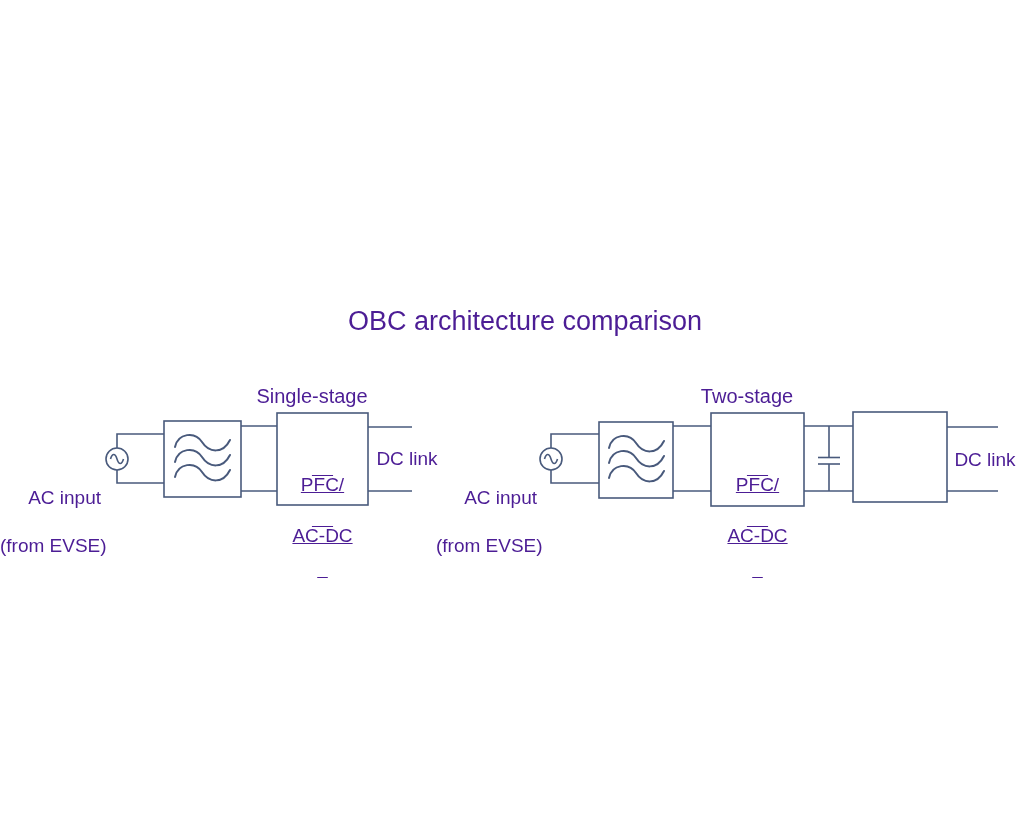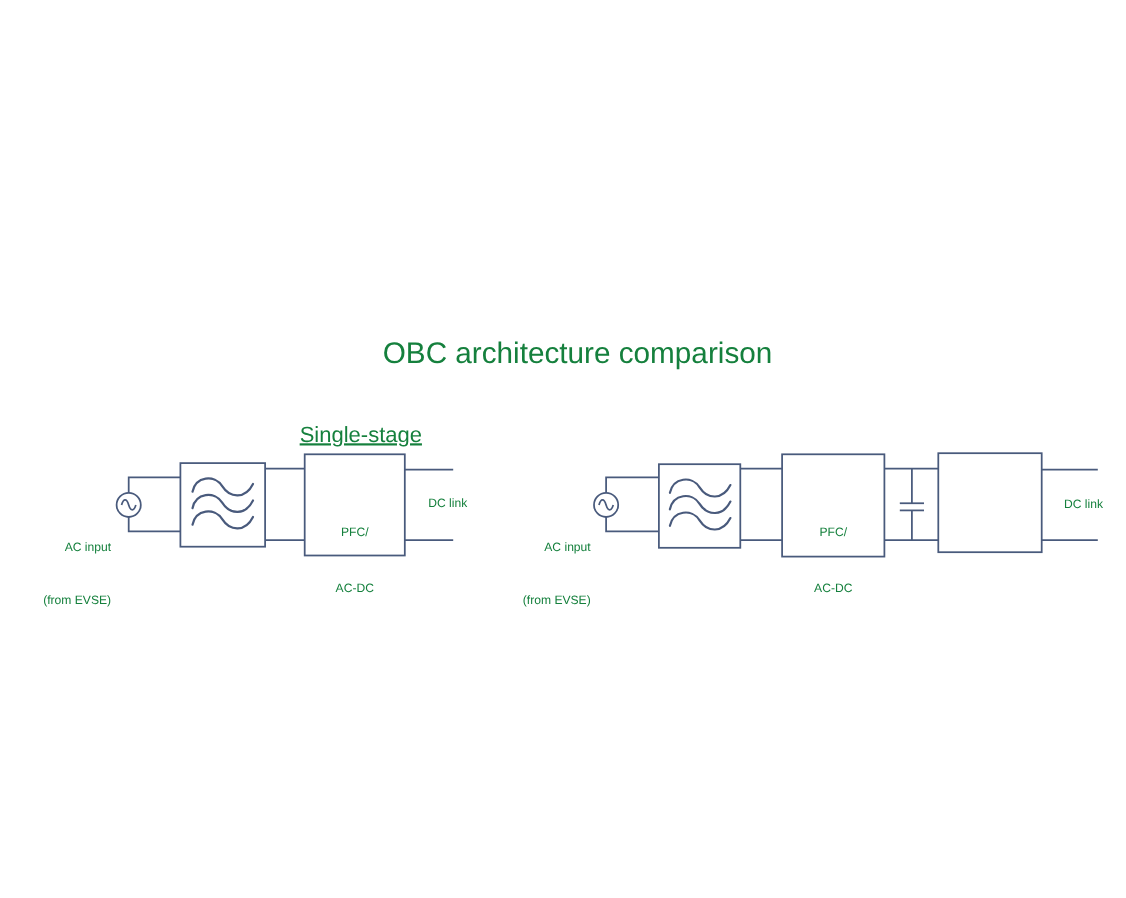--- a/index.html
+++ b/index.html
@@ -16,54 +16,55 @@
     font-family: "Liberation Sans", sans-serif;
     color: #1d3a66;
   }
   .canvas svg.wires {
     position: absolute;
     left: 0;
     top: 0;
   }
   .txt {
     position: absolute;
-    color: #15803d;
+    color: #4c1d95;
     white-space: pre;
   }
   .page-title {
     left: 263px;
     top: 306px;
     width: 524px;
     text-align: center;
     font-size: 27px;
     line-height: 31px;
   }
   .stage-title {
     top: 385px;
     width: 168px;
     text-align: center;
     font-size: 20px;
     line-height: 22px;
   }
-  .stage-title.single { left: 244px; text-decoration: underline; }
+  .stage-title.single { left: 228px; }
   .stage-title.two    { left: 663px; }
   .small {
-    font-size: 11px;
+    font-size: 19px;
     line-height: 16px;
   }
   .ac-label {
     top: 458px;
     width: 101px;
     text-align: right;
   }
   .ac-label.single { left: 0px; }
   .ac-label.two    { left: 436px; }
   .block-label {
     text-align: center;
     line-height: 17px;
+    text-decoration: underline;
   }
   .block-label.pfc-single { left: 277px; top: 442px; width: 91px; }
   .block-label.pfc-two    { left: 711px; top: 442px; width: 93px; }
   .block-label.boost      { left: 853px; top: 440px; width: 94px; }
   .dc-link {
     text-align: center;
     line-height: 17px;
     width: 66px;
   }
   .dc-link.single { left: 374px; top: 450px; }
@@ -117,20 +118,21 @@
       </g>
       <rect x="853" y="412" width="94" height="90"></rect>
       <path d="M947,427 H998"></path>
       <path d="M947,491 H998"></path>
     </g>
   </svg>
 
   <div class="txt page-title">OBC architecture comparison</div>
 
   <div class="txt stage-title single">Single-stage</div>
+  <div class="txt stage-title two">Two-stage</div>
 
   <div class="txt small ac-label single">
     <div>AC input</div>
     <div>(from EVSE)</div>
   </div>
 
   <div class="txt small ac-label two">
     <div>AC input</div>
     <div>(from EVSE)</div>
   </div>

